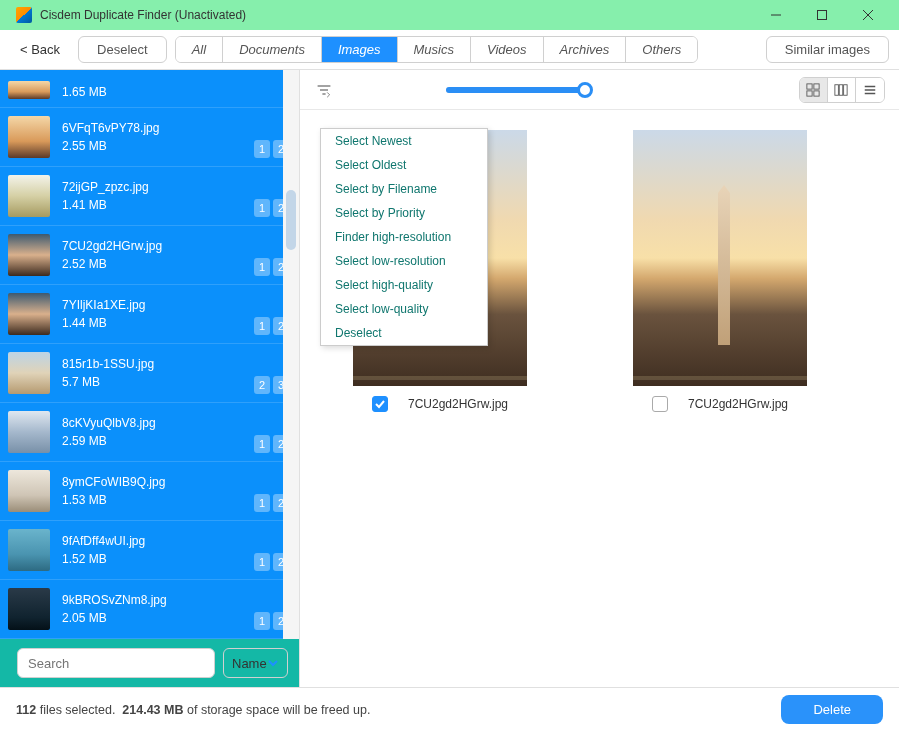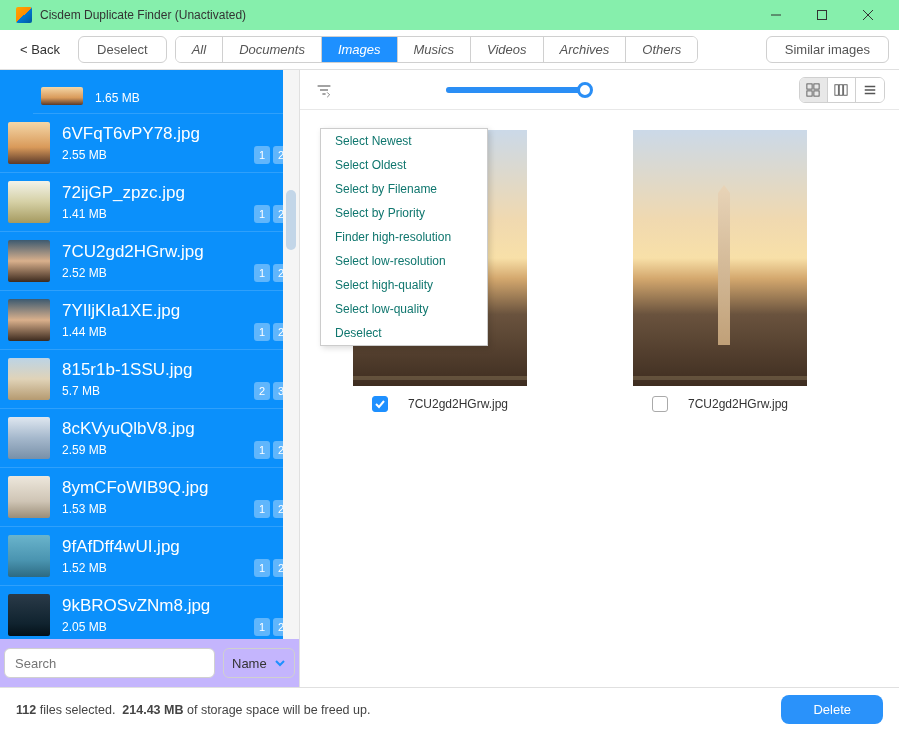--- a/index.html
+++ b/index.html
@@ -26,29 +26,29 @@
 .thumb { width: 42px; height: 42px; background: linear-gradient(160deg,#555,#888); flex-shrink: 0; border-radius: 2px; }
 .thumb.sunb { background: linear-gradient(to bottom, #f4d7a8 0%, #d99a5a 60%, #5b3a2a 100%); }
 .thumb.flow { background: linear-gradient(to bottom, #f3f3ea 0%, #d5d0a5 50%, #a59a60 100%); }
 .thumb.mon { background: linear-gradient(to bottom, #3d5a70 0%, #d9b08c 50%, #3c2a1e 100%); }
 .thumb.shed { background: linear-gradient(to bottom, #bcd4e6 0%, #e0d3b8 50%, #b59a70 100%); }
 .thumb.party { background: linear-gradient(to bottom, #dfe7f0 0%, #a5b8cc 50%, #7890a8 100%); }
 .thumb.room { background: linear-gradient(to bottom, #ede7dc 0%, #cfc5b5 60%, #9a8d78 100%); }
 .thumb.water { background: linear-gradient(to bottom, #6ab4cc 0%, #4a94b0 60%, #2d6a82 100%); }
 .thumb.dark { background: linear-gradient(to bottom, #2a3a48 0%, #10232f 70%, #041018 100%); }
 .fmeta { margin-left: 12px; flex: 1; min-width: 0; }
-.fname { font-size: 17px; color: #fff; white-space: nowrap; overflow: hidden; text-overflow: ellipsis; }
+.fname { font-size: 12px; color: #fff; white-space: nowrap; overflow: hidden; text-overflow: ellipsis; }
 .fsize { font-size: 12px; color: #fff; margin-top: 4px; }
 .badges { position: absolute; right: 10px; bottom: 8px; display: flex; gap: 3px; }
 .badge { width: 16px; height: 18px; background: rgba(255,255,255,0.35); color: #fff; font-size: 11px; display: flex; align-items: center; justify-content: center; border-radius: 3px; }
 
 .scrollbar-v { position: absolute; right: 0; top: 0; bottom: 48px; width: 16px; background: #f5f5f5; }
 .scrollthumb { position: absolute; top: 120px; width: 10px; left: 3px; height: 60px; background: #c3d6e8; border-radius: 5px; }
 
-.searchrow { height: 48px; padding: 4px; display: flex; gap: 8px; align-items: center; background: #c4b5fd; }
+.searchrow { height: 48px; padding: 17px; display: flex; gap: 8px; align-items: center; background: #14b8a6; }
 .searchbox { flex: 1; height: 30px; padding: 4px 10px; border: 1px solid #d0d0d0; border-radius: 6px; font-size: 13px; color: #999; }
 .sortbox { width: 72px; height: 30px; padding: 4px 8px; border: 1px solid #d0d0d0; border-radius: 6px; font-size: 13px; color: #333; display: flex; align-items: center; justify-content: space-between; cursor: pointer; }
 .sortbox svg { width: 12px; height: 12px; }
 
 .rightpanel { flex: 1; display: flex; flex-direction: column; background: #fff; position: relative; }
 .rheader { height: 40px; display: flex; align-items: center; padding: 6px 14px; border-bottom: 1px solid #e8e8e8; gap: 12px; }
 .filtericon { width: 20px; height: 20px; display: flex; align-items: center; justify-content: center; color: #666; cursor: pointer; }
 .slider { flex: 0 0 140px; margin: 0 auto; height: 6px; position: relative; }
 .slider-track { position: absolute; width: 100%; height: 6px; background: #e0e0e0; border-radius: 3px; top: 0; }
 .slider-fill { position: absolute; width: 100%; height: 6px; background: #2a8ef5; border-radius: 3px; top: 0; }
@@ -111,21 +111,21 @@
     <button class="tab">Videos</button>
     <button class="tab">Archives</button>
     <button class="tab">Others</button>
   </div>
   <button class="obtn" style="margin-left:auto;">Similar images</button>
 </div>
 
 <div class="main">
   <div class="leftpanel">
     <div class="filelist" id="filelist">
-        <div class="filerow" style="padding-top: 17px; margin-left: 33px;">
+        <div class="filerow" style="padding-top: 11px;">
           <div class="thumb sunb" style="height: 18px;"></div>
           <div class="fmeta">
             <div class="fsize">1.65 MB</div>
           </div>
         </div>
         <div class="filerow">
           <div class="thumb sunb"></div>
           <div class="fmeta">
             <div class="fname">6VFqT6vPY78.jpg</div>
             <div class="fsize">2.55 MB</div>

